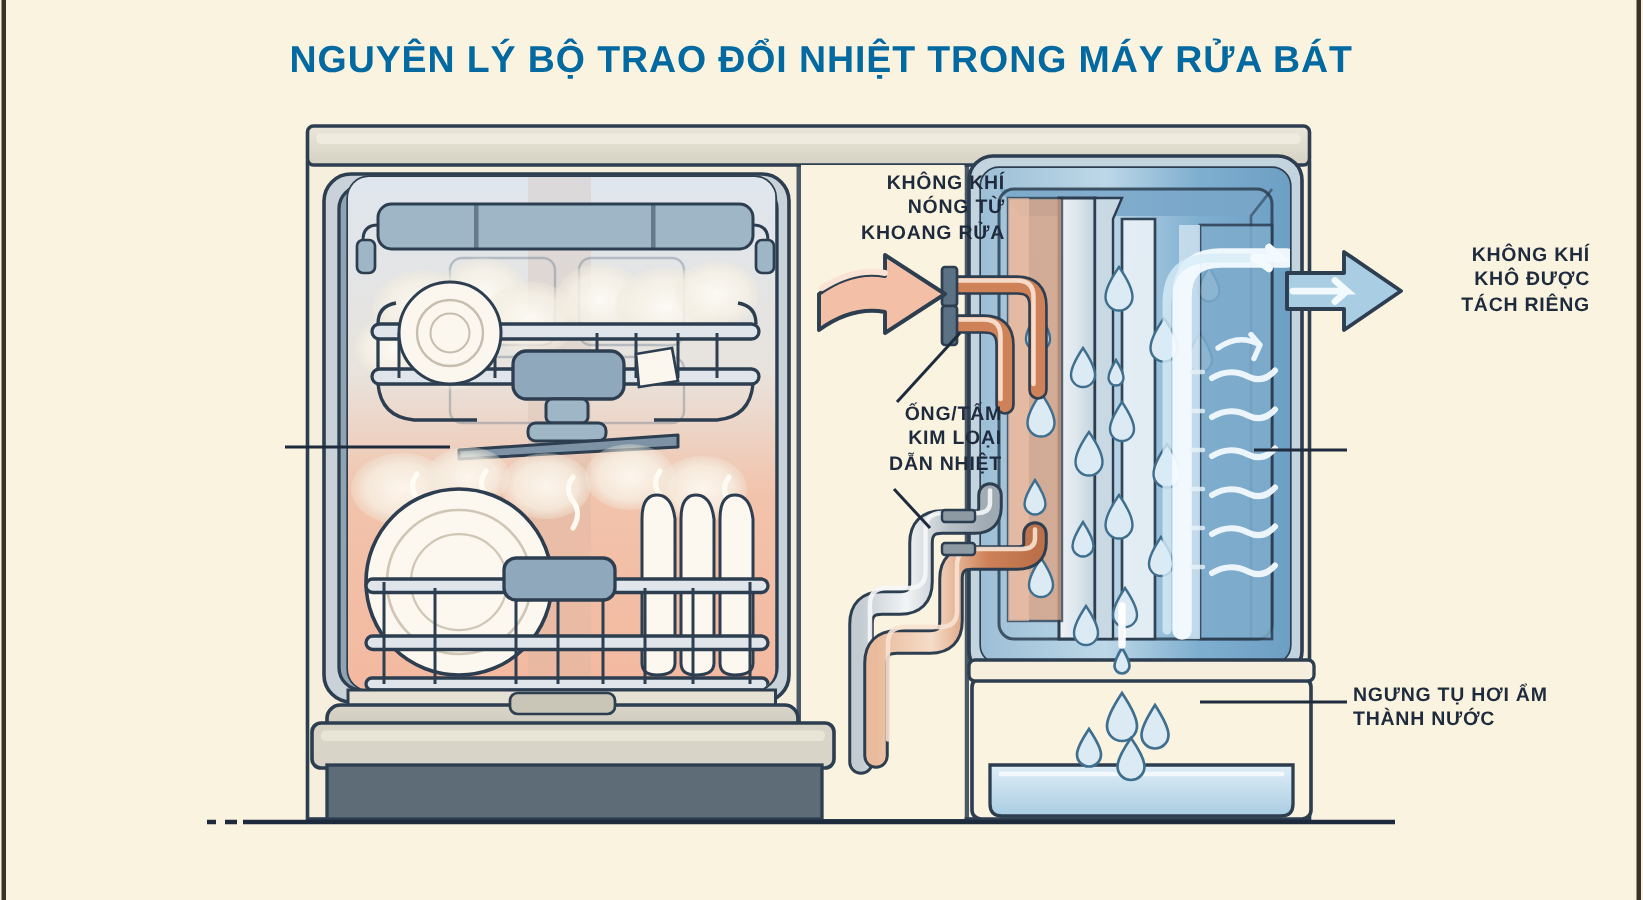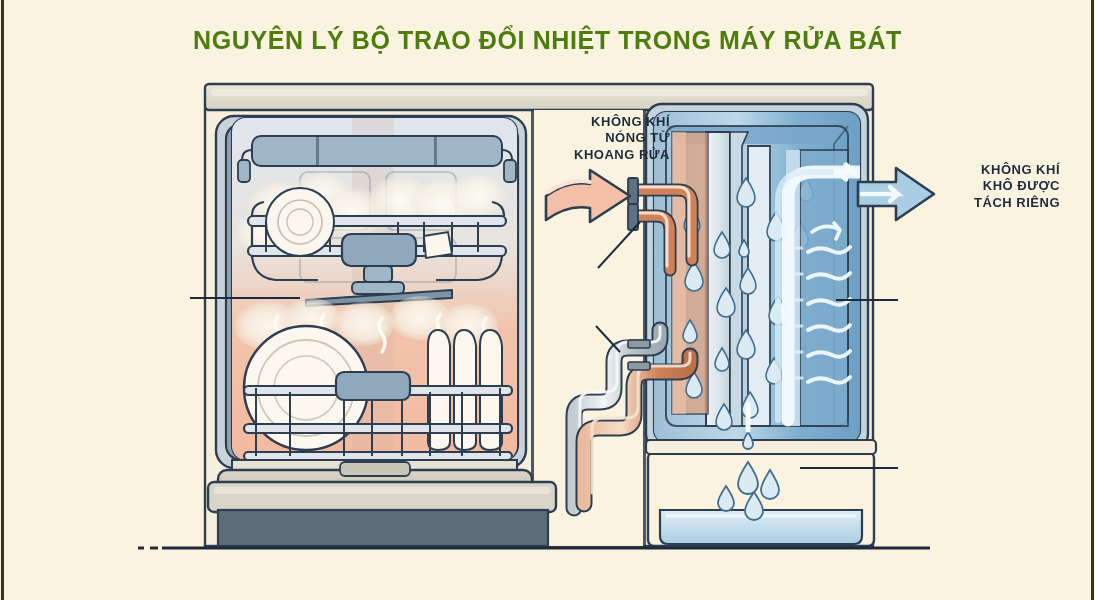--- a/index.html
+++ b/index.html
@@ -23,21 +23,21 @@
     white-space:pre-line;
     pointer-events:none;
   }
   #page-title{
     position:absolute;
     top:26px;left:0;width:1095px;
     text-align:center;
     font-size:25px;
     font-weight:bold;
     letter-spacing:0.6px;
-    color:#4d7c0f;
+    color:#0369a1;
     text-transform:uppercase;
   }
   .lbl.c{text-align:right;}
   .lbl.l{text-align:left;}
 </style>
 </head>
 <body>
 
 <div id="stage">
 
@@ -415,20 +415,25 @@
     </g>
   </svg>
 
   <div id="page-title">NGUYÊN LÝ BỘ TRAO ĐỔI NHIỆT TRONG MÁY RỬA BÁT</div>
 
 
   <div class="lbl c" style="left:528px;top:114px;width:142px;">KHÔNG KHÍ
 NÓNG TỪ
 KHOANG RỬA</div>
 
+  <div class="lbl c" style="left:534px;top:268px;width:134px;">ỐNG/TẤM
+KIM LOẠI
+DẪN NHIỆT</div>
 
   <div class="lbl c" style="left:920px;top:162px;width:140px;">KHÔNG KHÍ
 KHÔ ĐƯỢC
 TÁCH RIÊNG</div>
 
 
+  <div class="lbl l" style="left:902px;top:455px;width:180px;">NGƯNG TỤ HƠI ẨM
+THÀNH NƯỚC</div>
 
 </div>
 
 </body></html>

